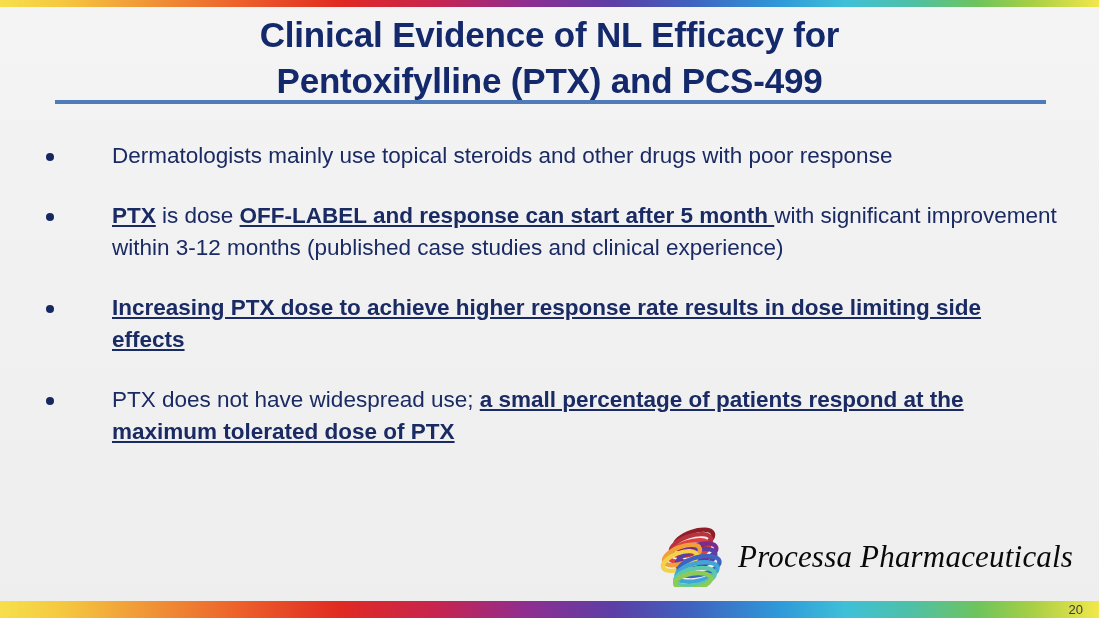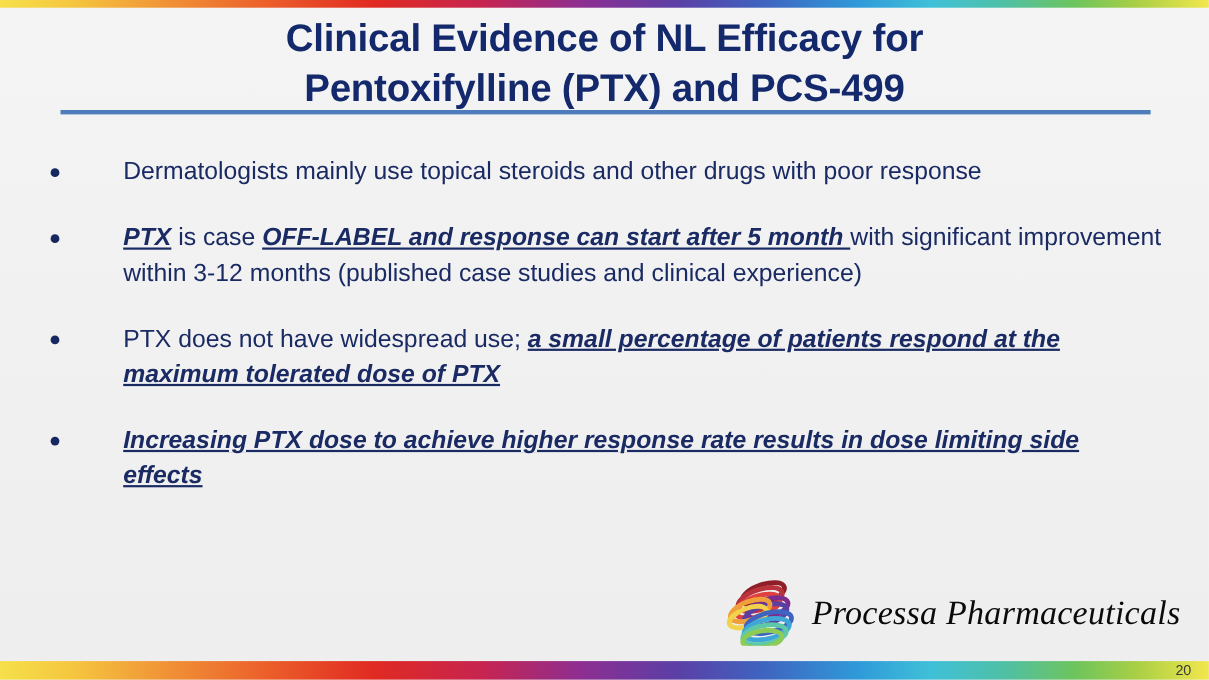--- a/index.html
+++ b/index.html
@@ -104,21 +104,20 @@
   }
   .bullet-text {
     font-family: "Liberation Sans", sans-serif;
     font-size: 22.5px;
     line-height: 32.5px;
     color: #1a2a63;
     padding-right: 40px;
   }
   .bullet-text .em {
     font-weight: bold;
-    font-style: italic;
     text-decoration: underline;
     margin-top: 24px;
   }
 
   
   .logo-area {
     position: absolute;
     left: 658px;
     top: 527px;
     display: flex;
@@ -164,29 +163,29 @@
   </div>
   <div class="title-rule"></div>
 
   <div class="body">
     <div class="bullet">
       <span class="bullet-marker"></span>
       <div class="bullet-text"><span>Dermatologists mainly use topical steroids and other drugs with poor response</span></div>
     </div>
     <div class="bullet">
       <span class="bullet-marker"></span>
-      <div class="bullet-text"><span class="em">PTX</span><span> is case </span><span class="em">OFF-LABEL and response can start after 5 month </span><span>with significant improvement within 3-12 months (published case studies and clinical experience)</span></div>
+      <div class="bullet-text"><span class="em">PTX</span><span> is dose </span><span class="em">OFF-LABEL and response can start after 5 month </span><span>with significant improvement within 3-12 months (published case studies and clinical experience)</span></div>
+    </div>
+    <div class="bullet">
+      <span class="bullet-marker"></span>
+      <div class="bullet-text"><span class="em">Increasing PTX dose to achieve higher response rate results in dose limiting side effects</span></div>
     </div>
     <div class="bullet">
       <span class="bullet-marker"></span>
       <div class="bullet-text"><span>PTX does not have widespread use; </span><span class="em">a small percentage of patients respond at the maximum tolerated dose of PTX</span></div>
-    </div>
-    <div class="bullet">
-      <span class="bullet-marker"></span>
-      <div class="bullet-text"><span class="em">Increasing PTX dose to achieve higher response rate results in dose limiting side effects</span></div>
     </div>
   </div>
 
   <div class="logo-area">
     <svg class="logo-mark" viewBox="0 0 72 60">
       <g fill="none" stroke-width="4.4" stroke-linecap="round">
         <ellipse cx="36" cy="13" rx="20" ry="8.5" transform="rotate(-19 36 13)" stroke="#8e1f28"></ellipse>
         <ellipse cx="33" cy="18" rx="21" ry="9" transform="rotate(-19 33 18)" stroke="#b8333c"></ellipse>
         <ellipse cx="31" cy="24" rx="21" ry="9" transform="rotate(-19 31 24)" stroke="#e0413f"></ellipse>
         <ellipse cx="40" cy="26" rx="19" ry="8.2" transform="rotate(-17 40 26)" stroke="#7b2d8e"></ellipse>

